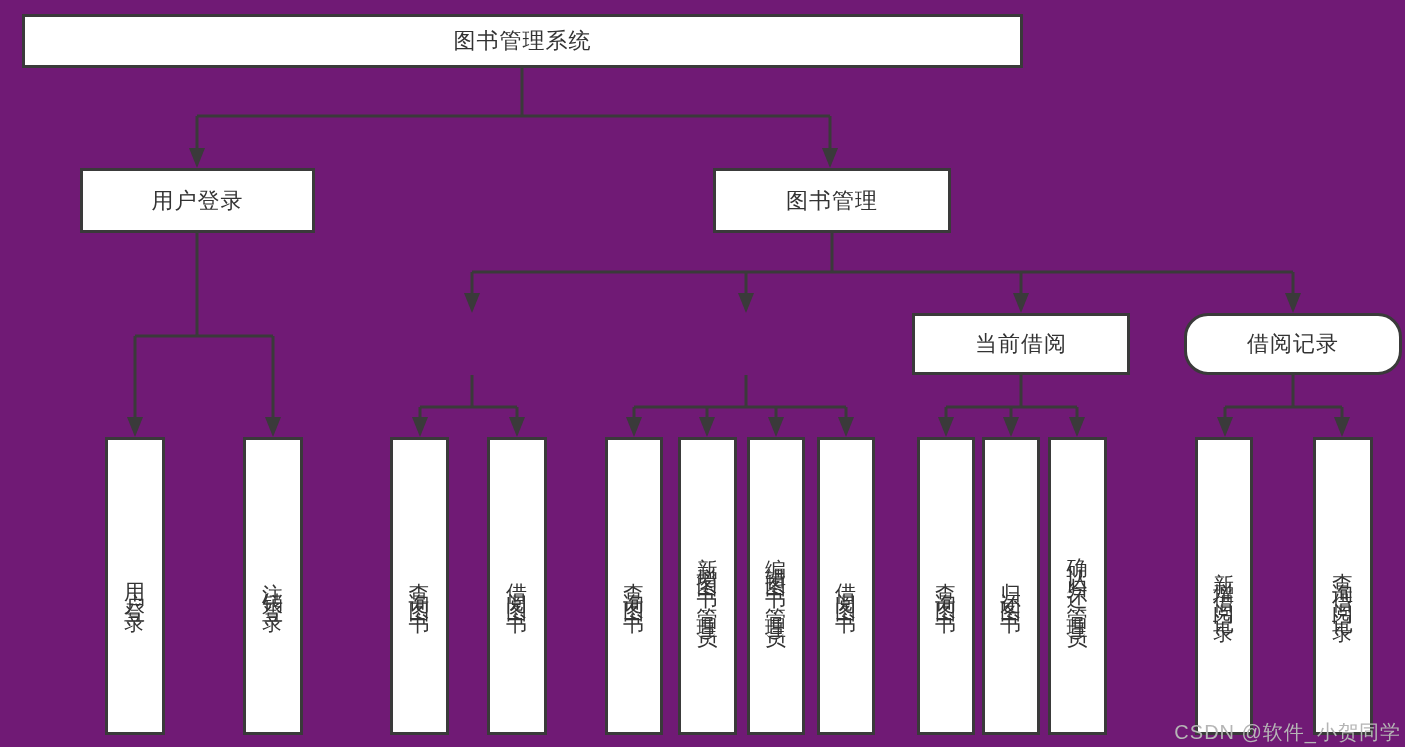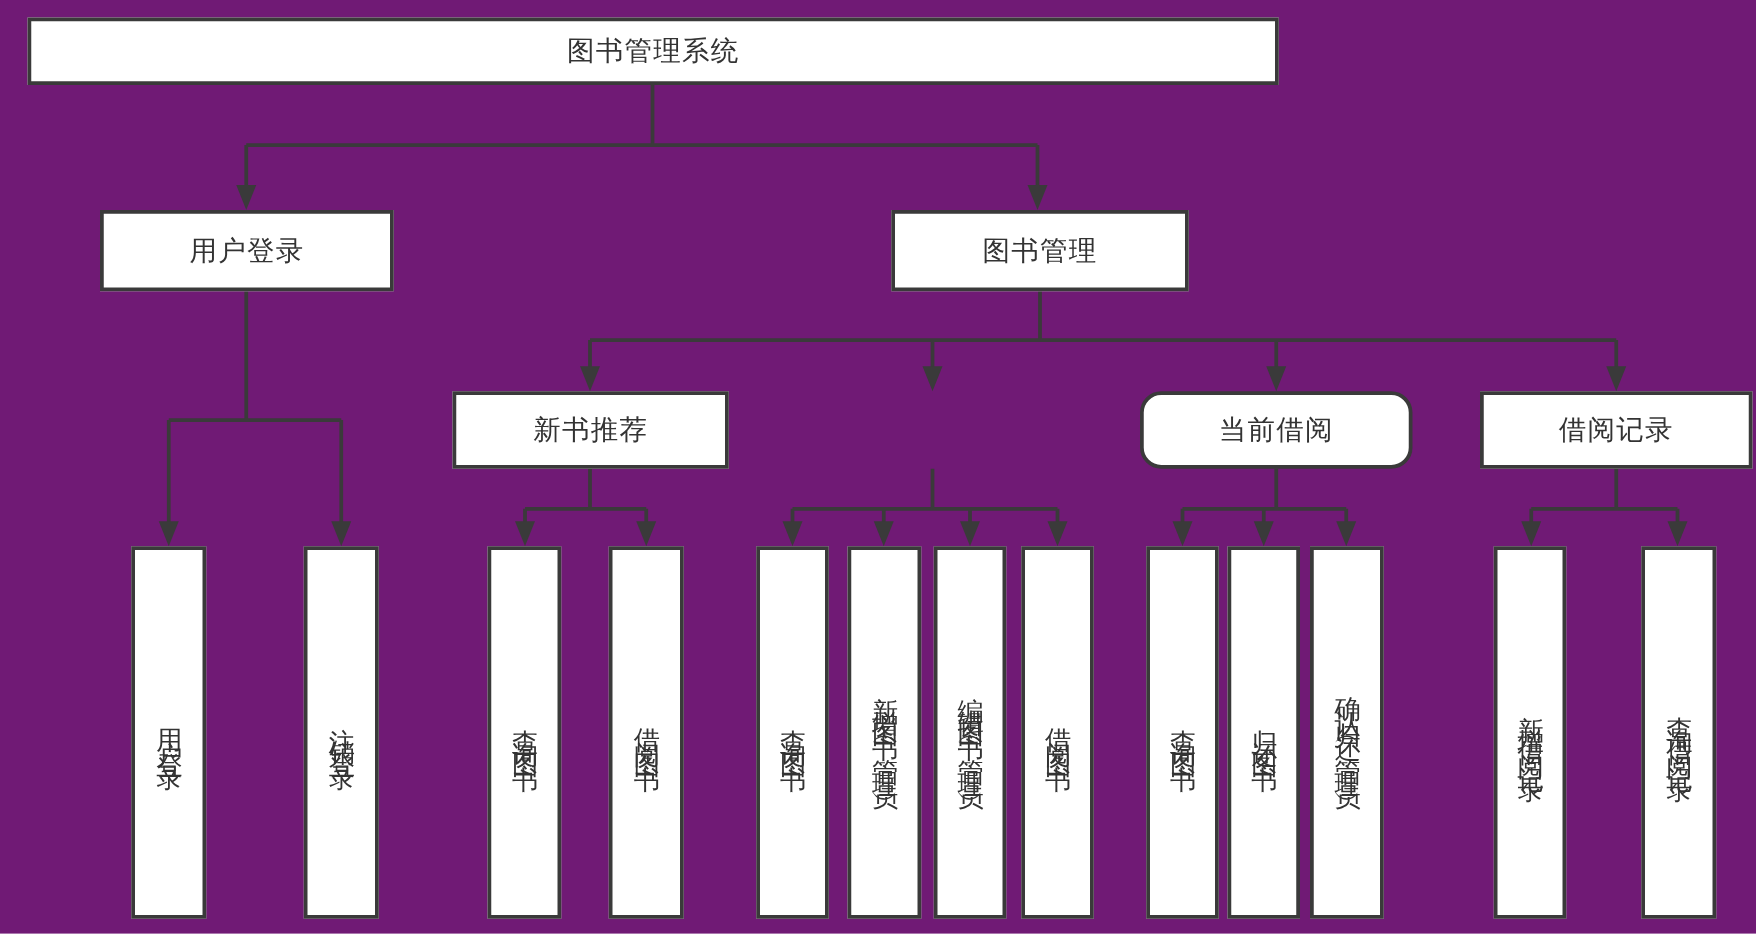--- a/index.html
+++ b/index.html
@@ -37,22 +37,22 @@
     letter-spacing: 1px;
     color: #333333;
     white-space: nowrap;
   }
   .root  { left: 22px;  top: 14px;  width: 1001px; height: 54px; }
   .l2a   { left: 80px;  top: 168px; width: 235px;  height: 65px; }
   .l2b   { left: 713px; top: 168px; width: 238px;  height: 65px; text-align: center; }
   .l3    { top: 313px; height: 62px; }
   .l3a   { left: 362px;  width: 221px; }
   .l3b   { left: 637px;  width: 218px; }
-  .l3c   { left: 912px;  width: 218px; border-radius: 17px; }
-  .l3d   { left: 1184px; width: 218px; }
+  .l3c   { left: 912px;  width: 218px; }
+  .l3d   { left: 1184px; width: 218px; border-radius: 24px; }
   .leaf  { top: 437px; height: 298px; }
   .leaf .vtext {
     writing-mode: vertical-rl;
     text-orientation: mixed;
     font-size: 21px;
     letter-spacing: 10px;
     line-height: 1;
     color: #333333;
   }
   .a1 { left: 105px;  width: 60px; }
@@ -134,23 +134,20 @@
     <span class="hlabel">图书管理系统</span>
   </div>
 
   <div class="box l2a">
     <span class="hlabel">用户登录</span>
   </div>
   <div class="box l2b">
     <span class="hlabel">图书管理</span>
   </div>
 
-  <div class="box l3 l3a">
-    <span class="hlabel">新书推荐</span>
-  </div>
   <div class="box l3 l3c">
     <span class="hlabel">当前借阅</span>
   </div>
   <div class="box l3 l3d">
     <span class="hlabel">借阅记录</span>
   </div>
 
   <div class="box leaf a1">
     <span class="vtext">用户登录</span>
   </div>
@@ -188,14 +185,15 @@
     <span class="vtext">确认归还（管理员）</span>
   </div>
 
   <div class="box leaf e1">
     <span class="vtext">新增借阅记录</span>
   </div>
   <div class="box leaf e2">
     <span class="vtext">查询借阅记录</span>
   </div>
 
+  <div class="watermark">CSDN @软件_小贺同学</div>
 
 </div>
 
 </body></html>

